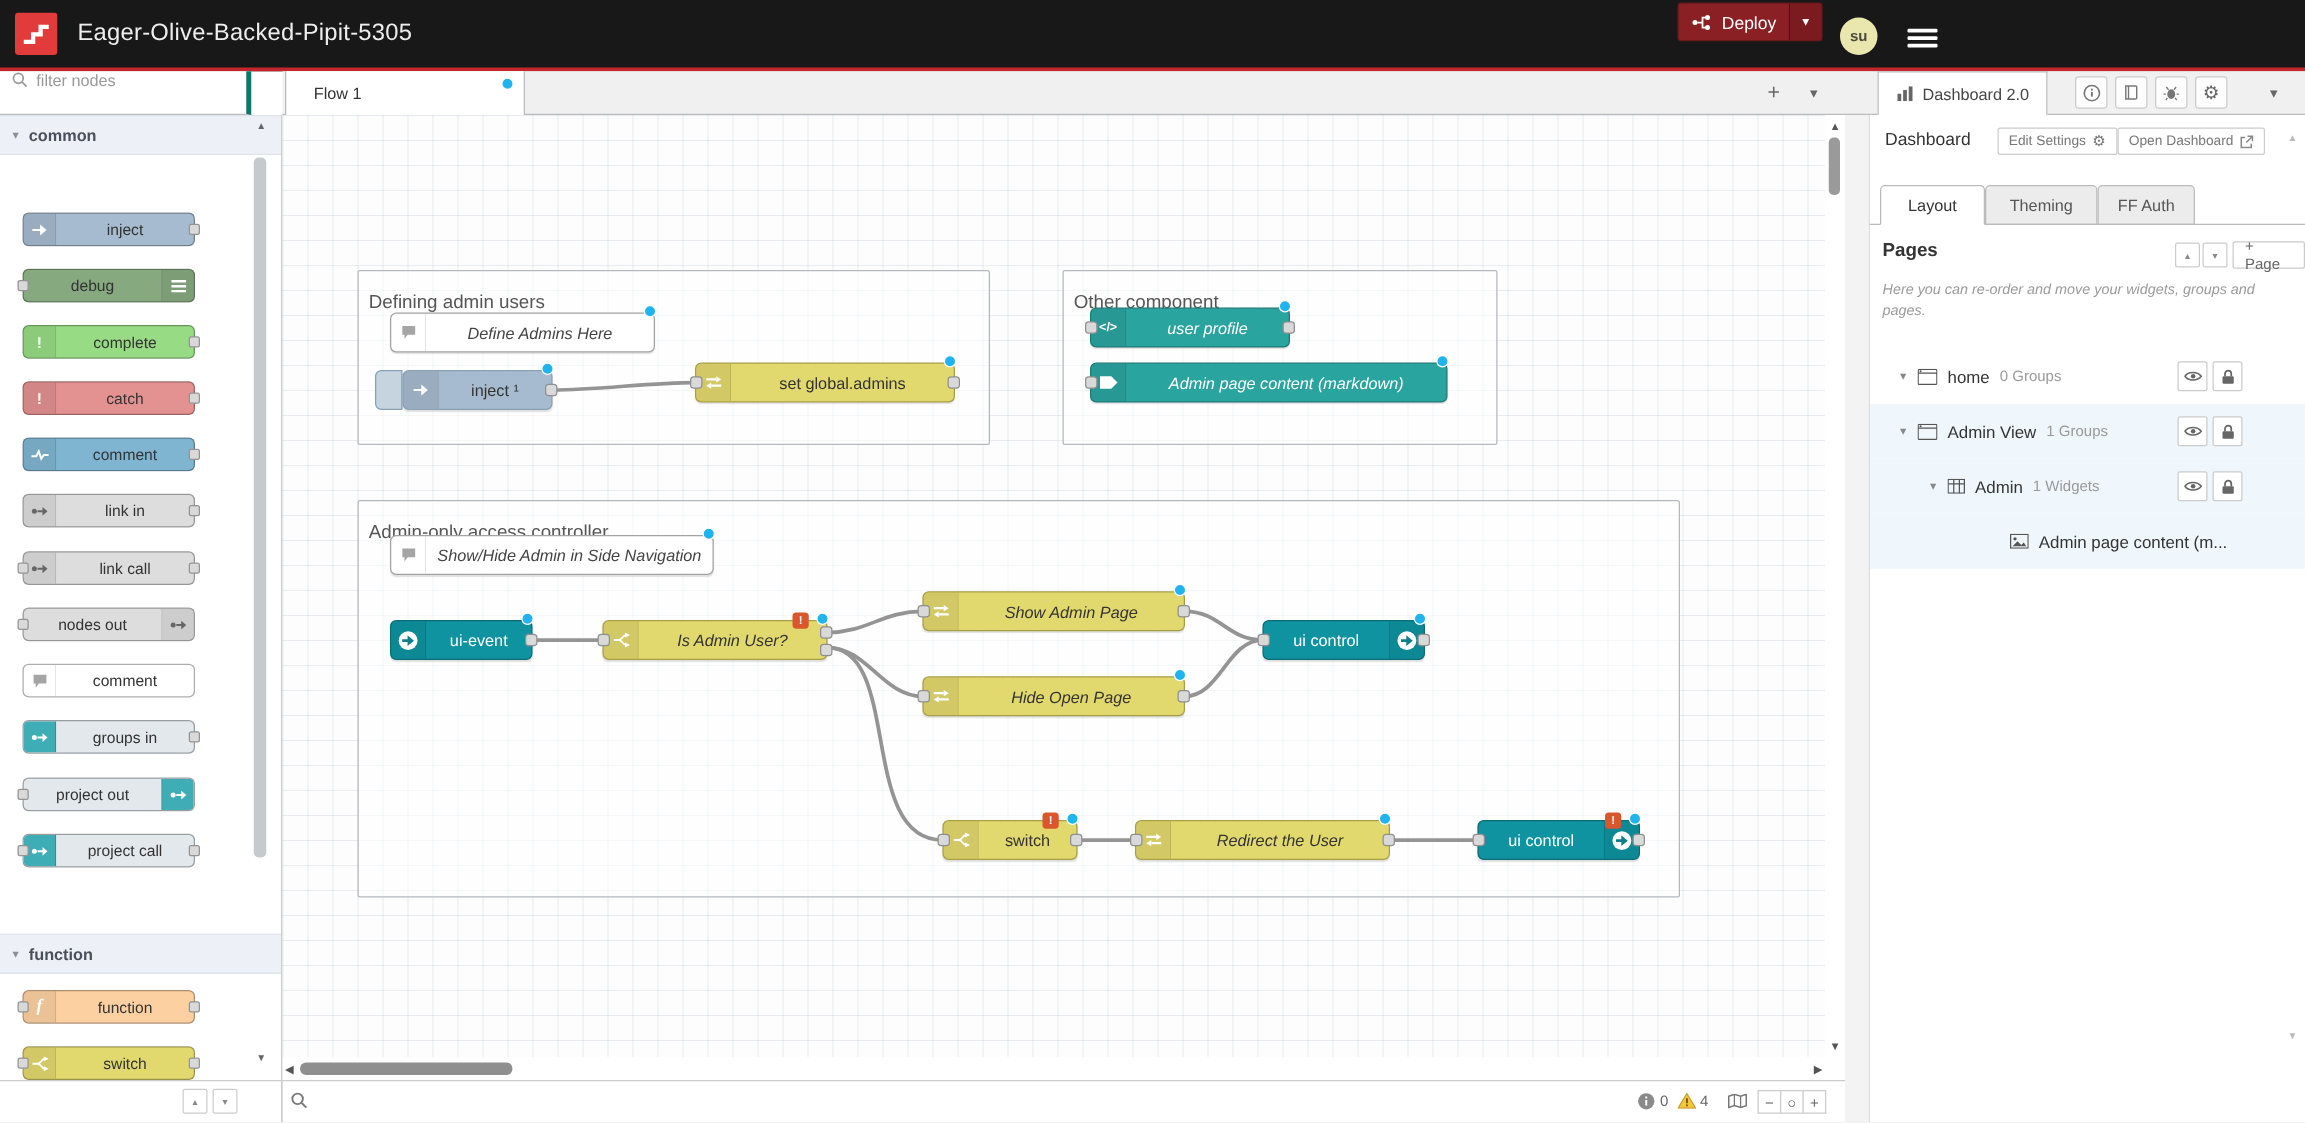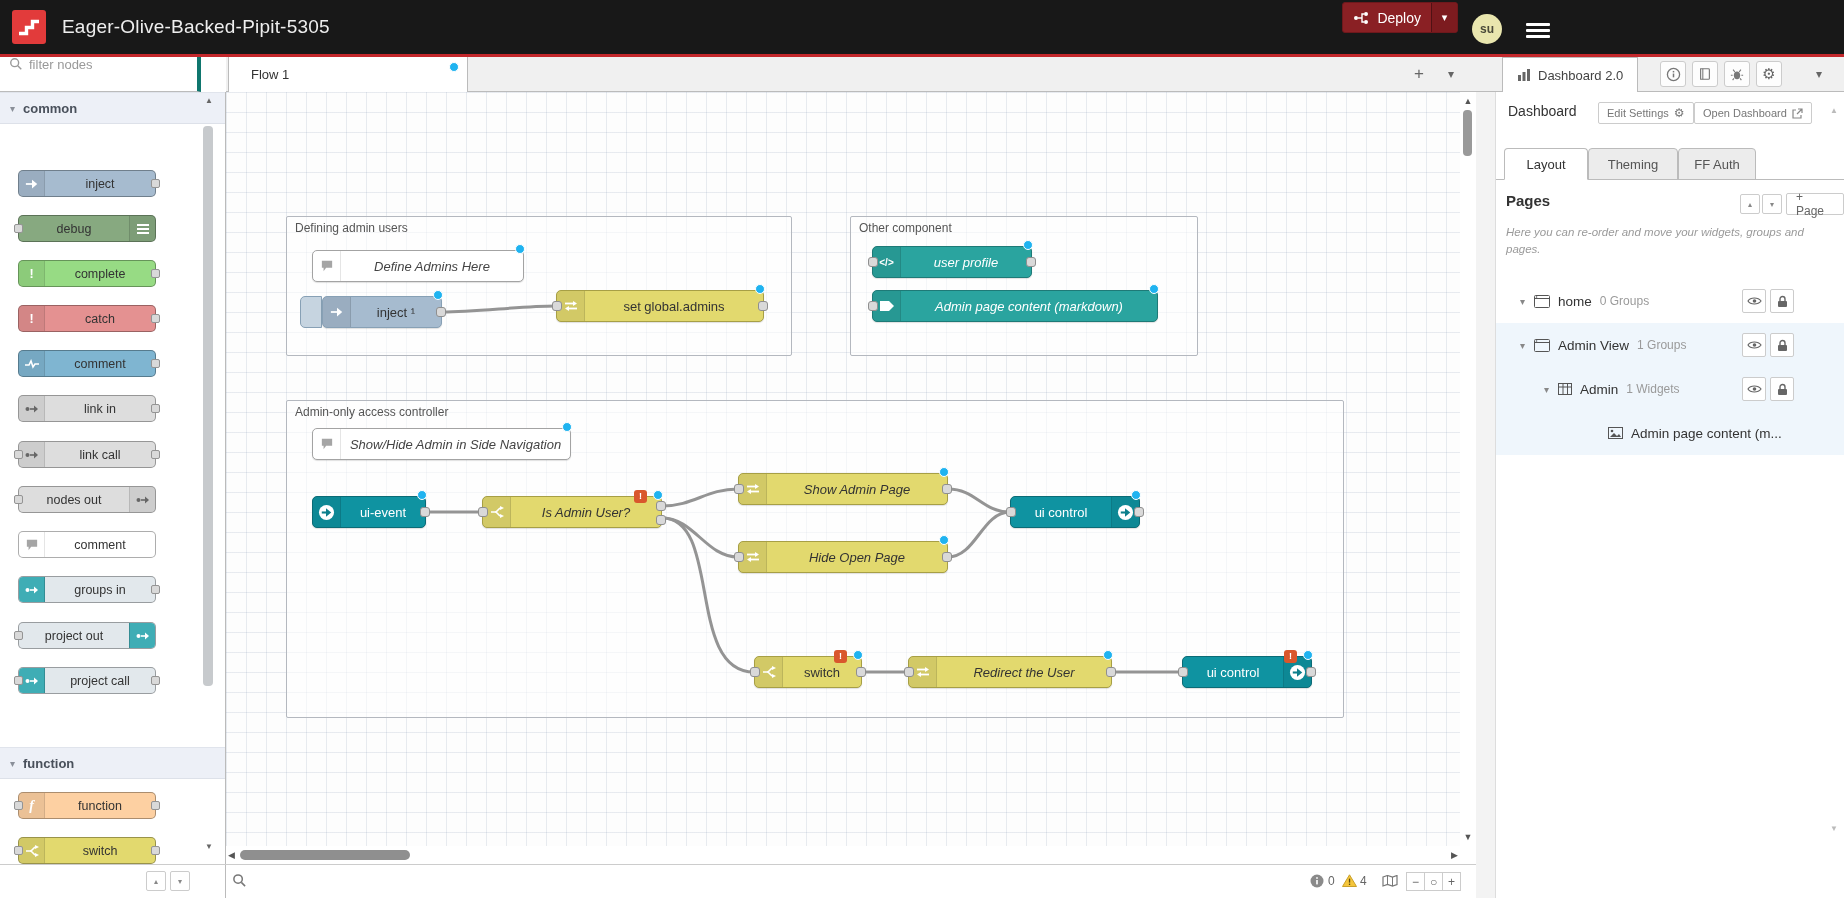--- a/index.html
+++ b/index.html
@@ -18,21 +18,21 @@
   .avatar{position:absolute;right:342px;top:14px;width:30px;height:30px;border-radius:50%;background:#e9e6ae;color:#4a4a3a;font-weight:bold;font-size:12px;display:flex;align-items:center;justify-content:center}
   .burger{position:absolute;right:292px;top:20px;width:26px;cursor:pointer}
   .burger span{display:block;width:24px;height:3px;background:#fff;margin:3px 0;border-radius:1px}
 
   
   .strip{position:absolute;top:57px;height:35px;border-bottom:1px solid #bbb}
   .strip.ps{left:0;width:201px;background:#fff;border-right:4px solid #0f766e;display:flex;align-items:flex-start;padding-left:9px;gap:6px}
   .strip.ps input{border:0;outline:none;font-size:13px;color:#555;width:160px;font-style:normal;background:transparent}
   .strip.ps input::placeholder{color:#999}
   .strip.tb{left:226px;width:1250px;background:#f0f0f0}
-  .flowtab{position:absolute;left:2px;top:0;width:240px;height:35px;background:#fff;border-left:1px solid #bbb;border-right:1px solid #bbb;display:flex;align-items:center;padding-left:22px;font-size:13px;color:#333;cursor:pointer}
+  .flowtab{position:absolute;left:2px;top:0;width:192px;height:35px;background:#fff;border-left:1px solid #bbb;border-right:1px solid #bbb;display:flex;align-items:center;padding-left:22px;font-size:13px;color:#333;cursor:pointer}
   .tabdot{position:absolute;right:8px;top:5px;width:10px;height:10px;border-radius:50%;background:#1fb3f0;border:1px solid #fff}
   .tb-btn{position:absolute;top:0;width:30px;height:34px;display:flex;align-items:center;justify-content:center;color:#666;font-size:17px;cursor:pointer}
   .strip.sb{left:1476px;width:368px;background:#f0f0f0}
   .sbtab{position:absolute;left:26px;top:0;height:35px;background:#fff;border:1px solid #bbb;border-bottom:none;display:flex;align-items:center;gap:7px;padding:0 14px;color:#444;font-size:13px;cursor:pointer}
   .sq-btn{position:absolute;top:4px;width:26px;height:26px;border:1px solid #ccc;border-radius:3px;background:#fdfdfd;display:flex;align-items:center;justify-content:center;color:#666;cursor:pointer;font-size:15px}
 
   
   .palette{position:absolute;left:0;top:92px;width:226px;height:772px;background:#fff;border-right:1px solid #bbb;overflow:hidden}
   .pcat{position:absolute;left:0;width:225px;height:32px;background:#edf0f7;border-top:1px solid #e0e4ec;border-bottom:1px solid #dde1e9;display:flex;align-items:center;padding-left:10px;gap:8px;color:#49505b;font-weight:bold;font-size:13px;cursor:pointer}
   .pcar{color:#8a8f99;font-size:10px}
@@ -49,21 +49,21 @@
   .c-catch{background:#e49191}.c-status{background:#7fb5d1}.c-link{background:#ddd}
   .c-comment{background:#fff}.c-project{background:#e2e8ec}.c-function{background:#fdd0a2}.c-switch{background:#e2d96e}
   .pscroll-thumb{position:absolute;left:203px;top:34px;width:10px;height:560px;background:#c7cacd;border-radius:4px}
   .pscroll-ar{position:absolute;left:203px;width:12px;color:#666;font-size:8px;text-align:center}
 
   
   .canvas{position:absolute;left:226px;top:92px;width:1234px;height:754px;background:#fdfdfd;overflow:hidden;
     background-image:linear-gradient(rgba(120,140,170,.16) 1px,transparent 1px),linear-gradient(90deg,rgba(120,140,170,.16) 1px,transparent 1px);
     background-size:20px 20px}
   .grp{position:absolute;border:1px solid #b4b8bf;background:rgba(255,255,255,.55);border-radius:2px}
-  .grp-lbl{position:absolute;top:4px;left:8px;font-size:12px;color:#555;white-space:nowrap}
+  .grp-lbl{position:absolute;top:16px;left:8px;font-size:15px;color:#555;white-space:nowrap}
   .wires{position:absolute;left:0;top:0}
   .wires path{stroke:#949494;stroke-width:3;fill:none;stroke-linecap:round}
   .node{position:absolute;height:32px;border-radius:5px;border:1px solid rgba(0,0,0,.35);display:flex;align-items:center;font-size:13px;color:#333;cursor:pointer;box-shadow:0 1px 1px rgba(0,0,0,.12)}
   .node .nlbl{flex:1;text-align:center;padding:0 8px;white-space:nowrap}
   .node .nic{width:28px;align-self:stretch;display:flex;align-items:center;justify-content:center}
   .node .nic.sh{background:rgba(0,0,0,.07)}
   .node .nic.l{border-right:1px solid rgba(0,0,0,.1);border-radius:4px 0 0 4px}
   .node .nic.r{border-left:1px solid rgba(0,0,0,.1);border-radius:0 4px 4px 0}
   .node.yellow{background:#e2d96e;border-color:#a79f45}
   .node.white{background:#fff;border-color:#a3a3a3;color:#444}

